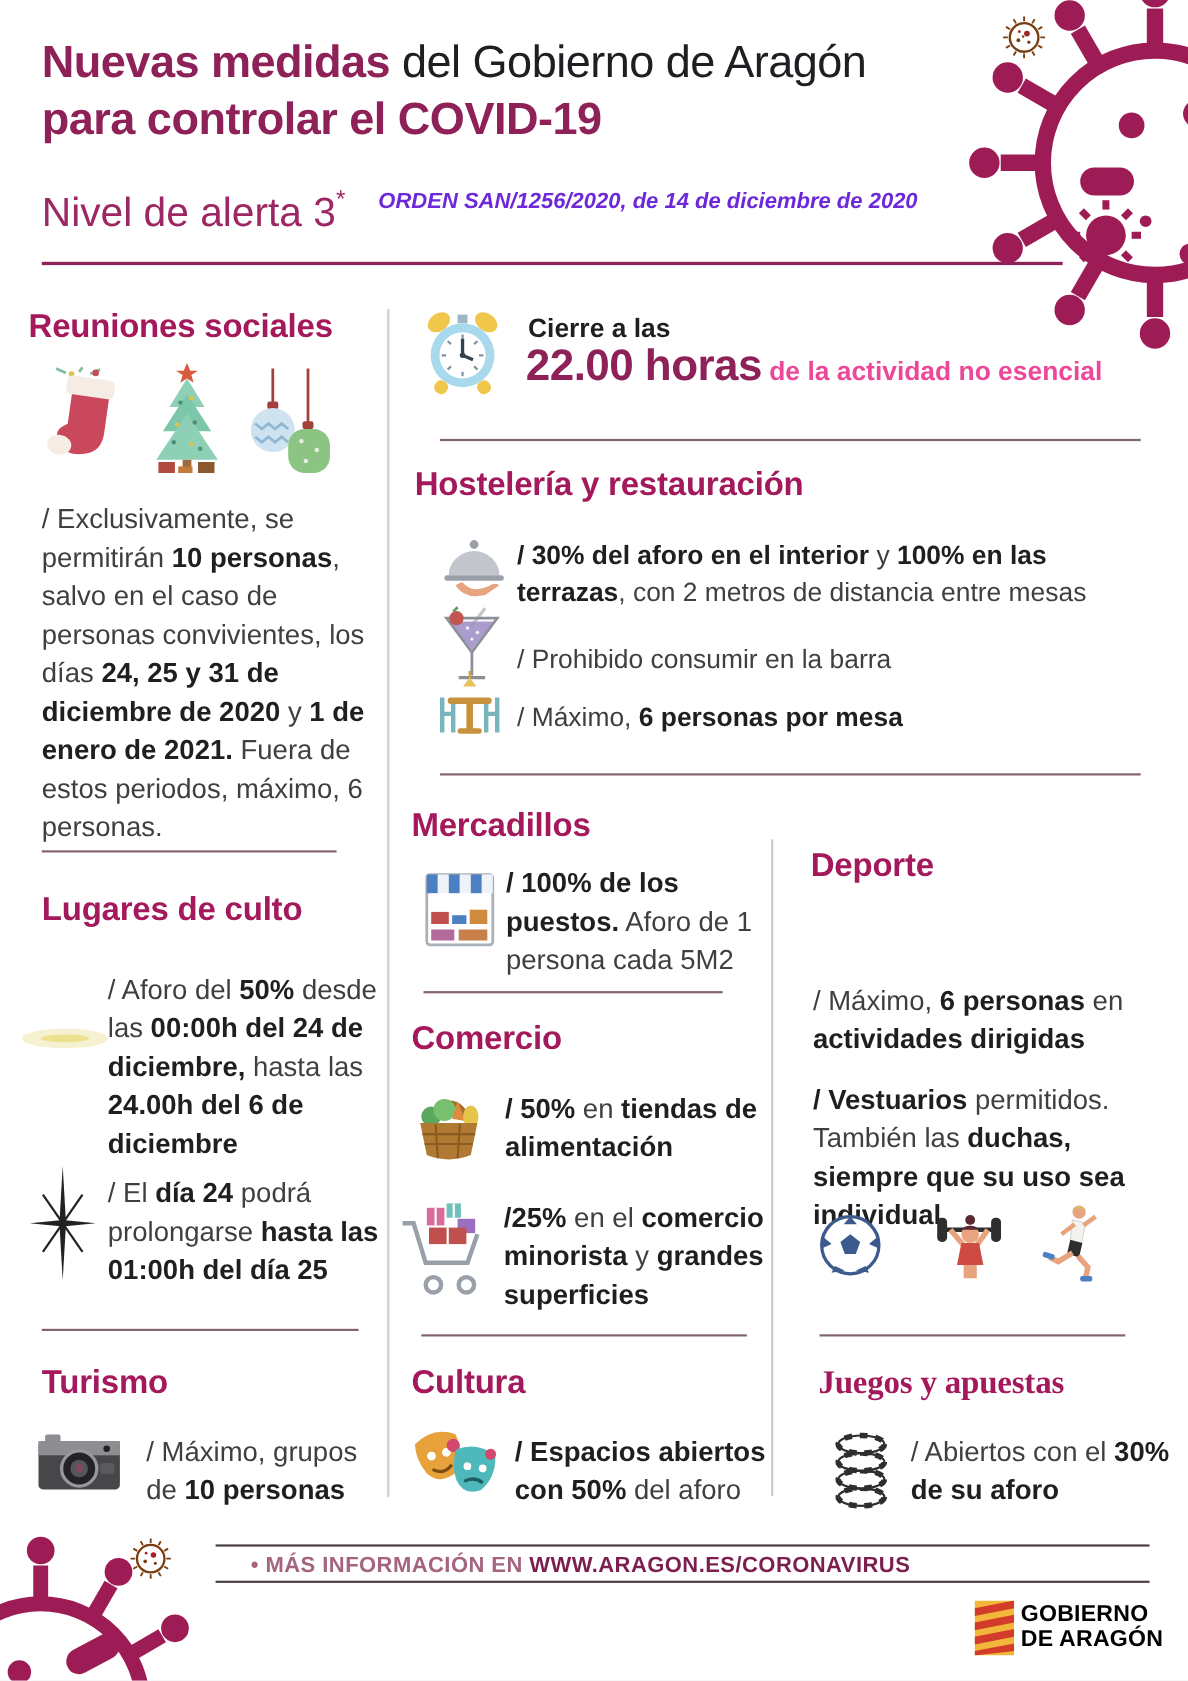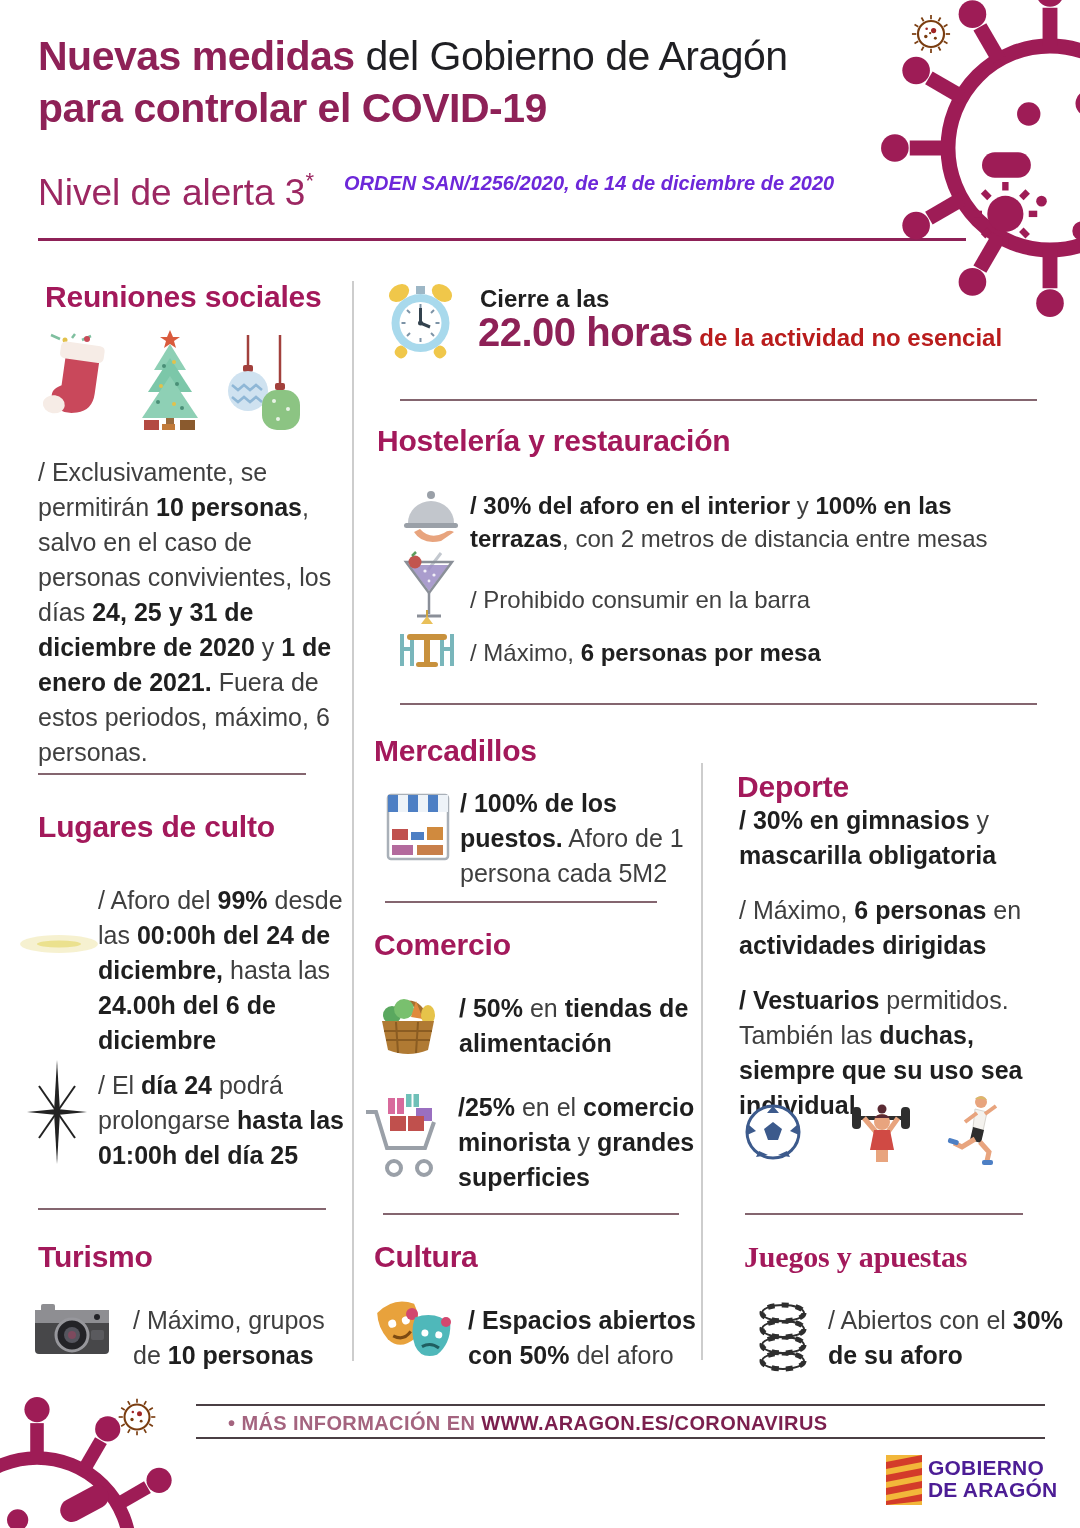--- a/index.html
+++ b/index.html
@@ -16,25 +16,25 @@
   .h2{font-size:30px;font-weight:700;color:#a3195b;letter-spacing:-0.2px;}
   .body{font-size:25px;line-height:35px;color:#3f3f3f;}
   .body b{font-weight:700;color:#1f1f1f;}
   .body-sm{font-size:24px;line-height:33px;color:#3f3f3f;}
   .body-sm b{font-weight:700;color:#1f1f1f;}
   .sep{position:absolute;height:2px;background:#6e4a56;opacity:0.85;}
   .vdiv{position:absolute;width:2px;background:#cdcdcd;}
   .rule{position:absolute;height:3px;background:#8e2157;}
   .curfew-prefix{font-size:24px;font-weight:700;color:#1f1f1f;}
   .curfew-time{font-size:40px;font-weight:700;color:#8e2157;letter-spacing:-0.5px;}
-  .curfew-suffix{font-size:24px;font-weight:700;color:#b91c1c;}
+  .curfew-suffix{font-size:24px;font-weight:700;color:#ec4899;}
   .fline{position:absolute;height:2px;background:#4a3f44;}
   .finfo{font-size:20px;letter-spacing:0.4px;color:#a4647f;font-weight:700;}
   .finfo .url{color:#7b1f4e;}
-  .logo-text{font-size:21px;line-height:22px;font-weight:700;color:#4c1d95;letter-spacing:0.2px;}
+  .logo-text{font-size:21px;line-height:22px;font-weight:700;color:#000000;letter-spacing:0.2px;}
   svg{display:block;}
 </style>
 </head>
 <body>
 
 <div class="page">
 
   <h1 class="abs title" style="left:38px;top:30px;width:830px;">
     <span class="mag">Nuevas medidas</span><span class="plain"> del Gobierno de Aragón </span><span class="mag">para controlar el COVID-19</span>
   </h1>
@@ -124,21 +124,21 @@
           <line x1="103" y1="207" x2="97" y2="201"></line>
             <line x1="133" y1="207" x2="139" y2="201"></line>
           <line x1="103" y1="237" x2="97" y2="243"></line>
             <line x1="133" y1="237" x2="139" y2="243"></line>
         </g>
       </g>
     </defs>
     <use href="#virus-shape"></use>
   </svg>
 
-  <h2 class="abs h2" style="left:45px;top:280px;">Reuniones sociales</h2>
+  <h2 class="abs h2" style="left:26px;top:280px;">Reuniones sociales</h2>
 
   <svg class="abs" style="left:40px;top:333px;" width="70" height="98" viewBox="0 0 70 98">
     <path d="M20 6 l-9 -4 M32 5 l3 -4 M42 7 l9 -4" stroke="#7fbf9f" stroke-width="2.5" fill="none"></path>
     <circle cx="47" cy="6" r="3" fill="#c94a58"></circle>
       <circle cx="25" cy="7" r="2.5" fill="#e2c14b"></circle>
     <g transform="rotate(8 35 50)">
       <path d="M22 24 h34 v34 q0 17 -15 21 q-17 5 -25 -7 q-6 -10 3 -16 l3 -2 z" fill="#c9485b"></path>
       <ellipse cx="17" cy="74" rx="11" ry="9" fill="#f6ece6"></ellipse>
       <rect x="16" y="10" width="44" height="17" rx="5" fill="#f6ece6"></rect>
     </g>
@@ -185,21 +185,21 @@
   <p class="abs body" style="left:38px;top:455px;width:300px;margin:0;">/ Exclusivamente, se permitirán <b>10 personas</b>, salvo en el caso de personas convivientes, los días <b>24, 25 y 31 de diciembre de 2020</b> y <b>1 de enero de 2021.</b> Fuera de estos periodos, máximo, 6 personas.</p>
 
   <div class="sep" style="left:38px;top:773px;width:268px;"></div>
 
   <h2 class="abs h2" style="left:38px;top:810px;">Lugares de culto</h2>
 
   <svg class="abs" style="left:18px;top:922px;" width="82" height="44" viewBox="0 0 82 44">
     <ellipse cx="41" cy="22" rx="39" ry="9" fill="#f3ecc0" opacity="0.75"></ellipse>
     <ellipse cx="41" cy="22" rx="22" ry="3.5" fill="#eadf86" opacity="0.9"></ellipse>
   </svg>
-  <p class="abs body" style="left:98px;top:883px;width:252px;margin:0;">/ Aforo del <b>99%</b>  desde las <b>00:00h del 24 de diciembre,</b> hasta las <b>24.00h del 6 de diciembre</b></p>
+  <p class="abs body" style="left:98px;top:883px;width:252px;margin:0;">/ Aforo del <b>50%</b>  desde las <b>00:00h del 24 de diciembre,</b> hasta las <b>24.00h del 6 de diciembre</b></p>
 
   <svg class="abs" style="left:25px;top:1058px;" width="65" height="110" viewBox="0 0 65 110">
     <polygon points="32,2 35,54 32,106 29,54" fill="#222222"></polygon>
     <polygon points="2,54 32,51 62,54 32,57" fill="#222222"></polygon>
     <line x1="14" y1="28" x2="50" y2="80" stroke="#222222" stroke-width="2"></line>
     <line x1="50" y1="28" x2="14" y2="80" stroke="#222222" stroke-width="2"></line>
   </svg>
   <p class="abs body" style="left:98px;top:1068px;width:250px;margin:0;">/ El <b>día 24</b> podrá prolongarse <b>hasta las 01:00h del día 25</b></p>
 
   <div class="sep" style="left:38px;top:1208px;width:288px;"></div>
@@ -339,21 +339,20 @@
     <rect x="32" y="30" width="34" height="15" fill="#c0504d"></rect>
       <line x1="49" y1="30" x2="49" y2="45" stroke="#ffffff" stroke-width="2"></line>
     <path d="M8 26 h10 l11 36 h38 l9 -26" fill="none" stroke="#9aa0a8" stroke-width="4"></path>
     <circle cx="36" cy="82" r="7" fill="none" stroke="#9aa0a8" stroke-width="4"></circle>
     <circle cx="66" cy="82" r="7" fill="none" stroke="#9aa0a8" stroke-width="4"></circle>
   </svg>
   <p class="abs body" style="left:458px;top:1090px;width:250px;margin:0;"><b>/25%</b> en el <b>comercio minorista</b> y <b>grandes superficies</b></p>
 
   <h2 class="abs h2" style="left:737px;top:734px;margin-top:36px;">Deporte</h2>
 
-  <p class="abs body" style="left:739px;top:803px;width:318px;margin:0;"><b>/ 30% en gimnasios</b> y <b>mascarilla obligatoria</b></p>
   <p class="abs body" style="left:739px;top:893px;width:318px;margin:0;">/ Máximo, <b>6 personas</b> en <b>actividades dirigidas</b></p>
   <p class="abs body" style="left:739px;top:983px;width:322px;margin:0;"><b>/ Vestuarios</b> permitidos. También las <b>duchas, siempre que su uso sea individual</b></p>
 
   <svg class="abs" style="left:744px;top:1103px;" width="58" height="58" viewBox="0 0 58 58">
     <circle cx="29" cy="29" r="26" fill="#ffffff" stroke="#3c5a8c" stroke-width="3"></circle>
     <polygon points="29,19 38,26 34,37 24,37 20,26" fill="#3c5a8c"></polygon>
     <polygon points="29,3 35,10 23,10" fill="#3c5a8c"></polygon>
     <polygon points="53,22 55,32 46,28" fill="#3c5a8c"></polygon>
     <polygon points="5,22 12,28 3,32" fill="#3c5a8c"></polygon>
     <polygon points="15,48 24,52 12,54" fill="#3c5a8c"></polygon>

